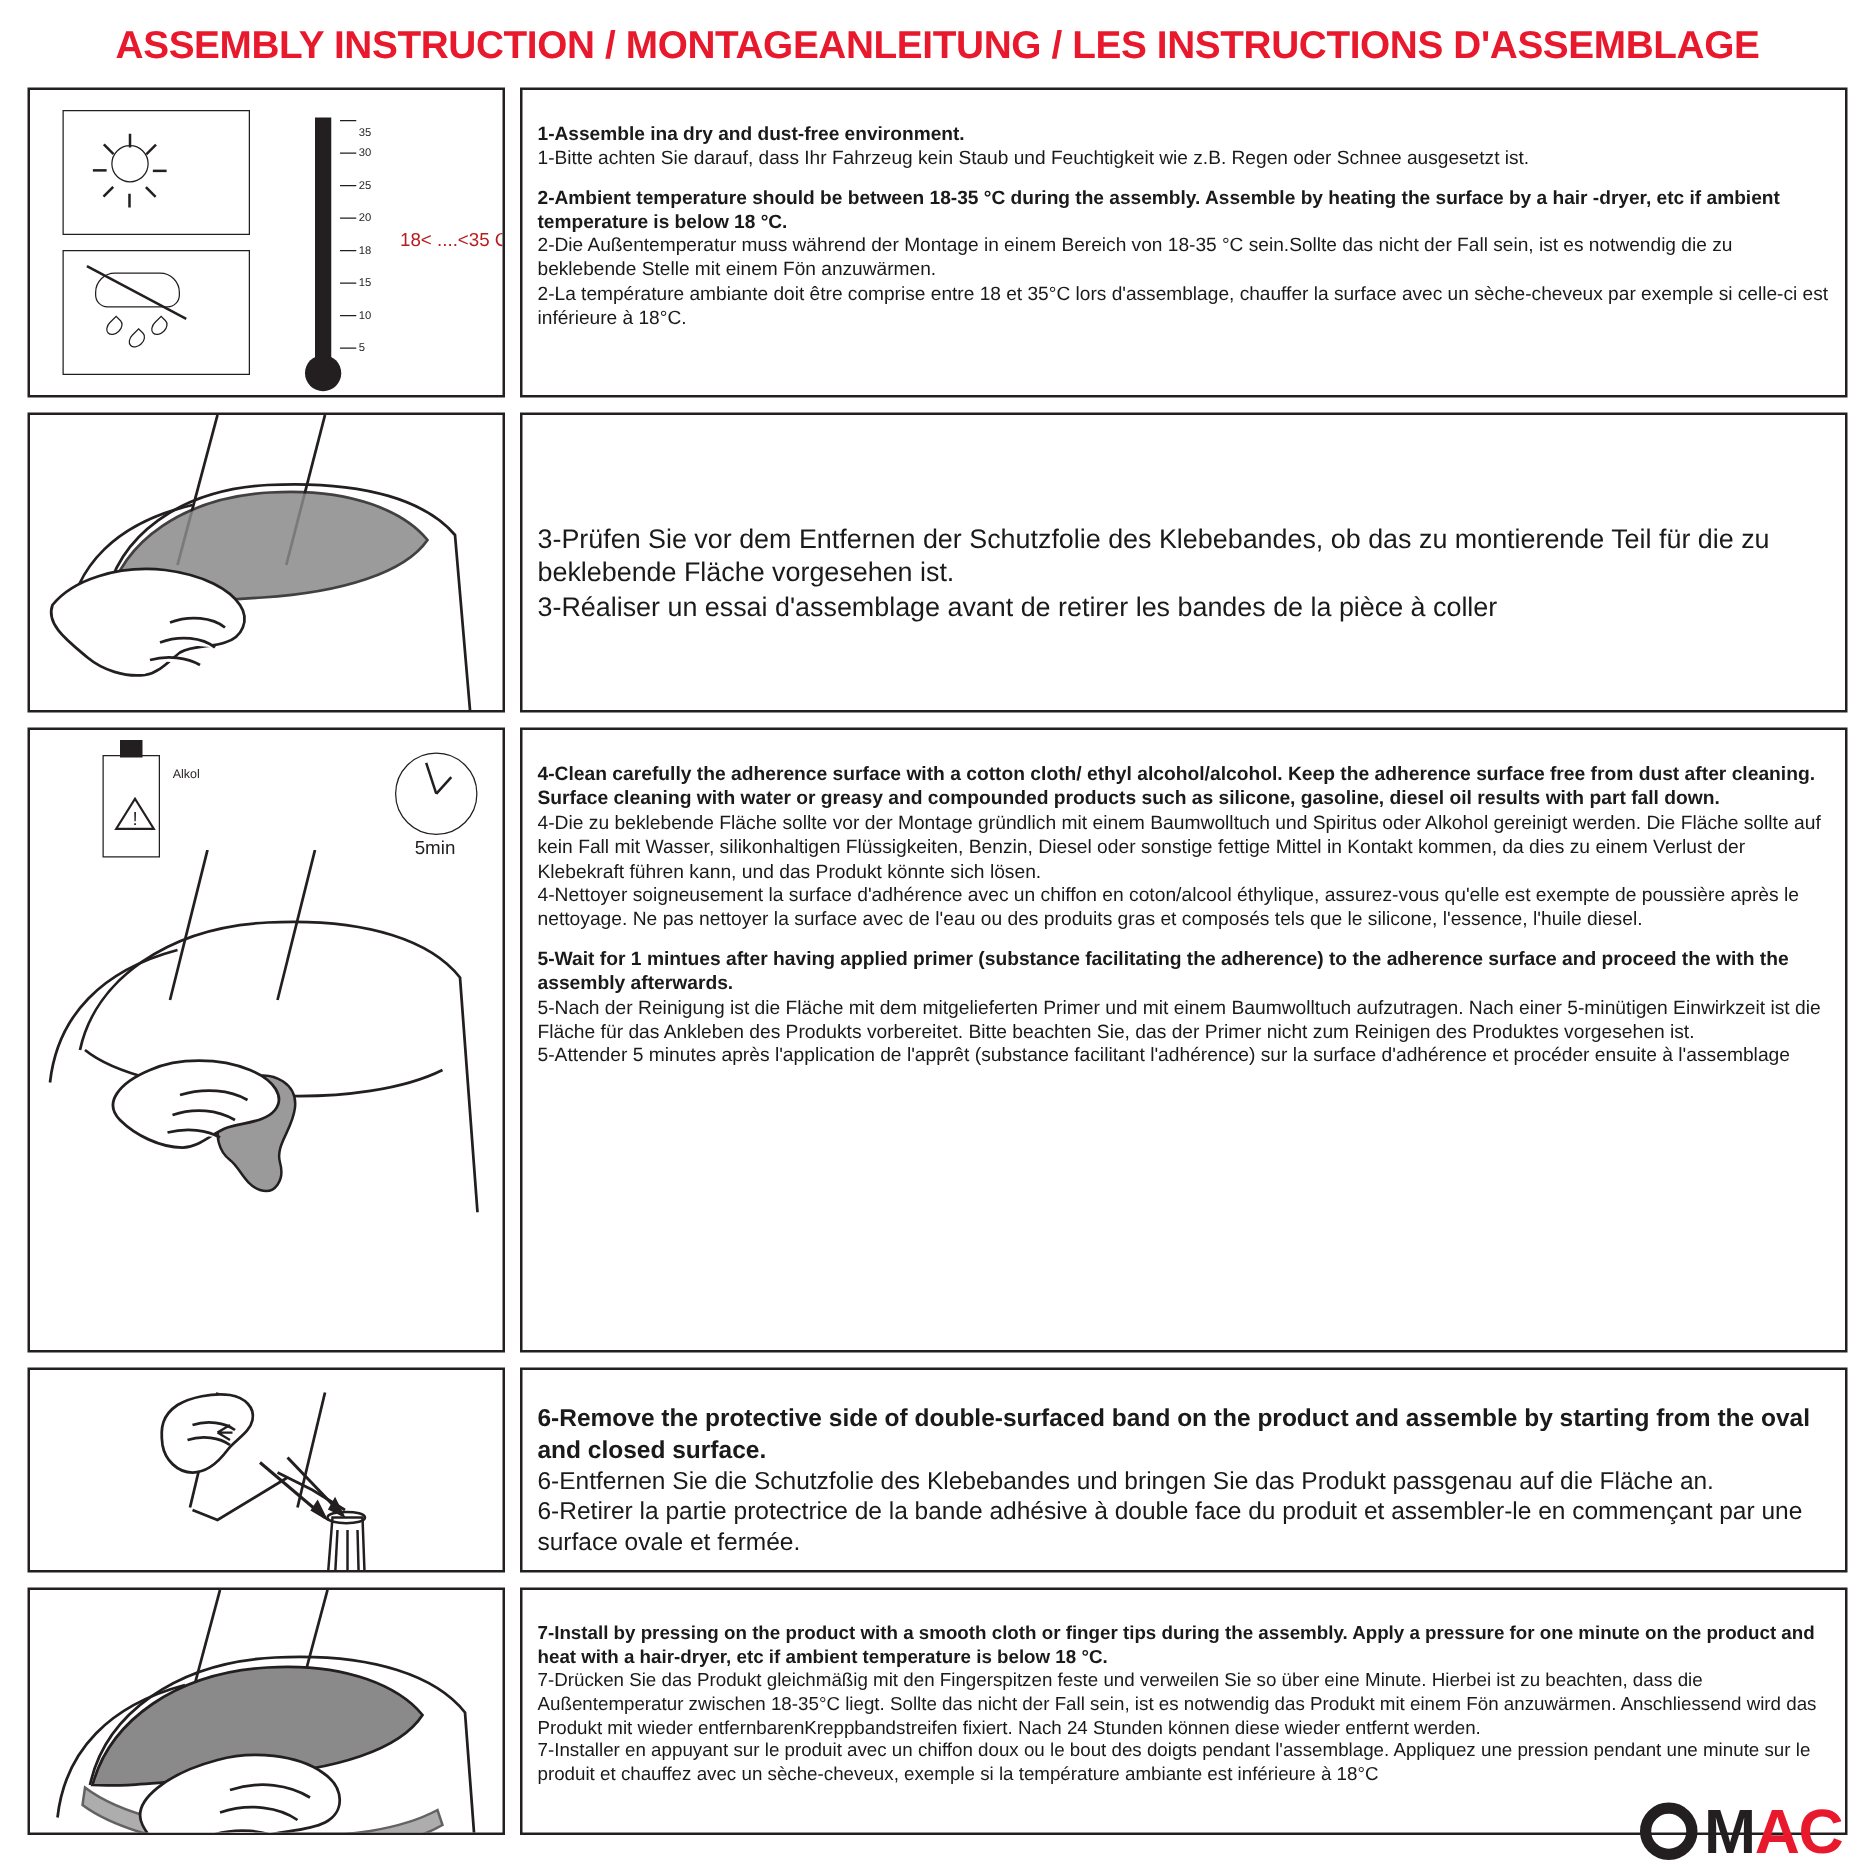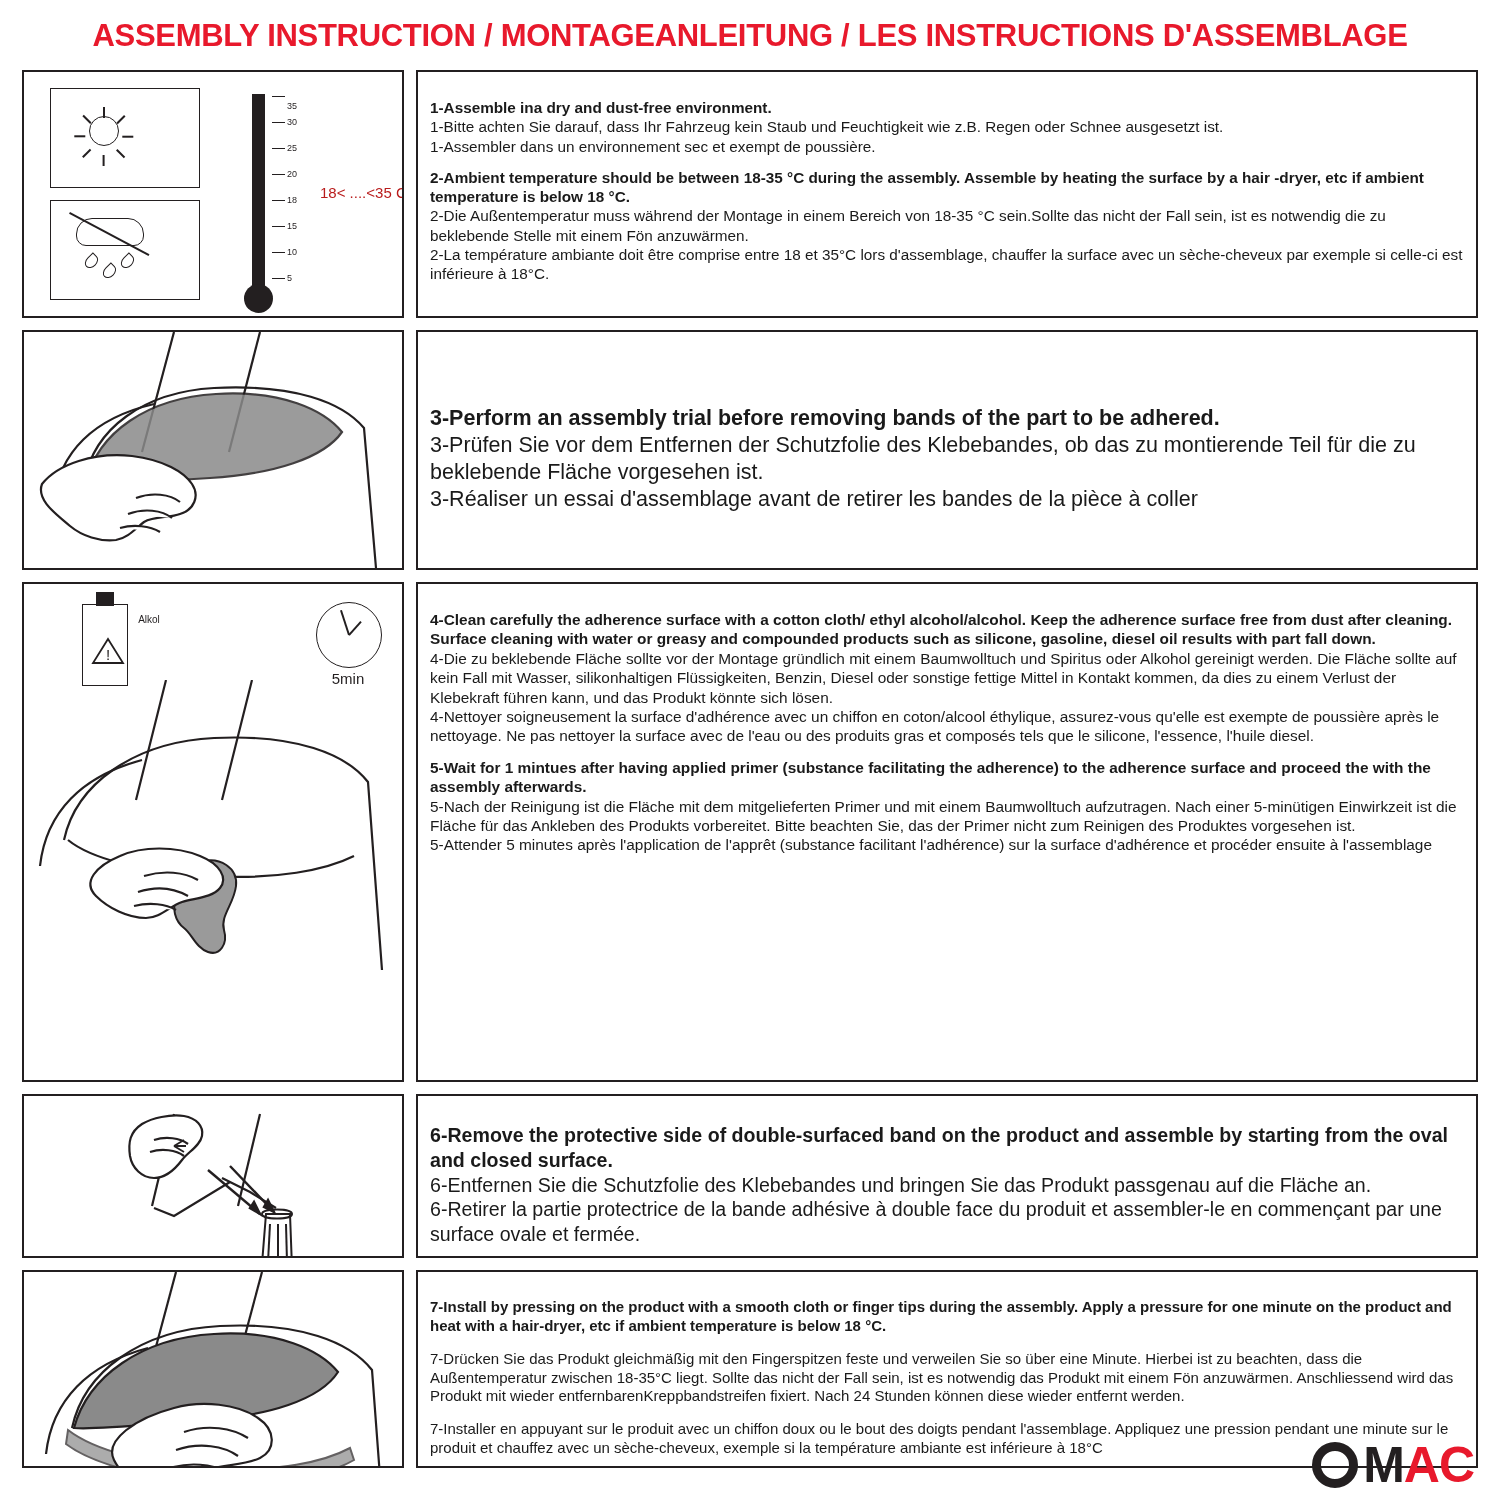--- a/index.html
+++ b/index.html
@@ -77,21 +77,21 @@
   .s-20 .p { font-size: 21.5px; }
   .s-15 .p { font-size: 15.4px; }
   .s-19 .p { font-size: 19.6px; }
   .s-145 .p { font-size: 15.0px; }
 
   
   .h1 { height: 248px; }
   .h2 { height: 240px; }
   .h3 { height: 500px; }
   .h4 { height: 164px; }
-  .h5 { height: 198px; justify-content: space-between; }
+  .h5 { height: 198px; }
 
   
   .f1-box {
     position: absolute;
     border: 1.6px solid #231f20;
     box-sizing: border-box;
   }
   .f1-top { left: 26px; top: 16px; width: 150px; height: 100px; }
   .f1-bot { left: 26px; top: 128px; width: 150px; height: 100px; }
   .sun {
@@ -303,21 +303,20 @@
           <span class="tick" style="top:188px"></span>
           <span class="tick-lbl" style="top:188px">5</span>
         </div>
 
         <div class="temp-range">18&lt; ....&lt;35 C</div>
       </div>
 
       <div class="panel txt h1 s-14">
         <p class="p b">1-Assemble ina dry and dust-free environment.</p>
         <p class="p">1-Bitte achten Sie darauf, dass Ihr Fahrzeug kein Staub und Feuchtigkeit wie z.B. Regen oder Schnee ausgesetzt ist.</p>
-        <p class="p">1-Assembler dans un environnement sec et exempt de poussière.</p>
         <div class="gap"></div>
         <p class="p b">2-Ambient temperature should be between 18-35 °C  during the assembly. Assemble by heating the surface by a hair -dryer, etc if ambient temperature is below 18 °C.</p>
         <p class="p">2-Die Außentemperatur muss während der Montage in einem Bereich von 18-35 °C  sein.Sollte das nicht der Fall sein, ist es notwendig die zu beklebende Stelle mit einem Fön anzuwärmen.</p>
         <p class="p">2-La température ambiante doit être comprise entre 18 et 35°C lors d'assemblage, chauffer la surface avec un sèche-cheveux par exemple si celle-ci est inférieure à 18°C.</p>
       </div>
     </div>
 
     <div class="row">
       <div class="panel fig h2">
         <div class="mirror-wrap">
@@ -333,21 +332,20 @@
               <path d="M18 152 C34 132 70 120 108 124 C140 128 160 140 168 152 C176 164 170 178 156 182 C146 186 130 184 120 190 C112 196 104 206 92 208 C76 210 58 204 46 194 C32 182 12 168 18 152 Z"></path>
               <path d="M112 166 C128 160 146 162 156 170"></path>
               <path d="M104 182 C120 176 138 178 148 186"></path>
               <path d="M96 196 C110 192 126 194 136 200"></path>
             </g>
           </svg>
         </div>
       </div>
 
       <div class="panel txt center h2 s-20">
-        <p class="p b">3-Perform an assembly trial before removing bands of the part to be adhered.</p>
         <p class="p">3-Prüfen Sie vor dem Entfernen der Schutzfolie des Klebebandes, ob das zu montierende Teil für die zu beklebende Fläche vorgesehen ist.</p>
         <p class="p">3-Réaliser un essai d'assemblage avant de retirer les bandes de la pièce à coller</p>
       </div>
     </div>
 
     <div class="row">
       <div class="panel fig h3">
         <div class="bottle"></div>
         <div class="bottle-neck"></div>
         <div class="bottle-lbl">Alkol</div>

